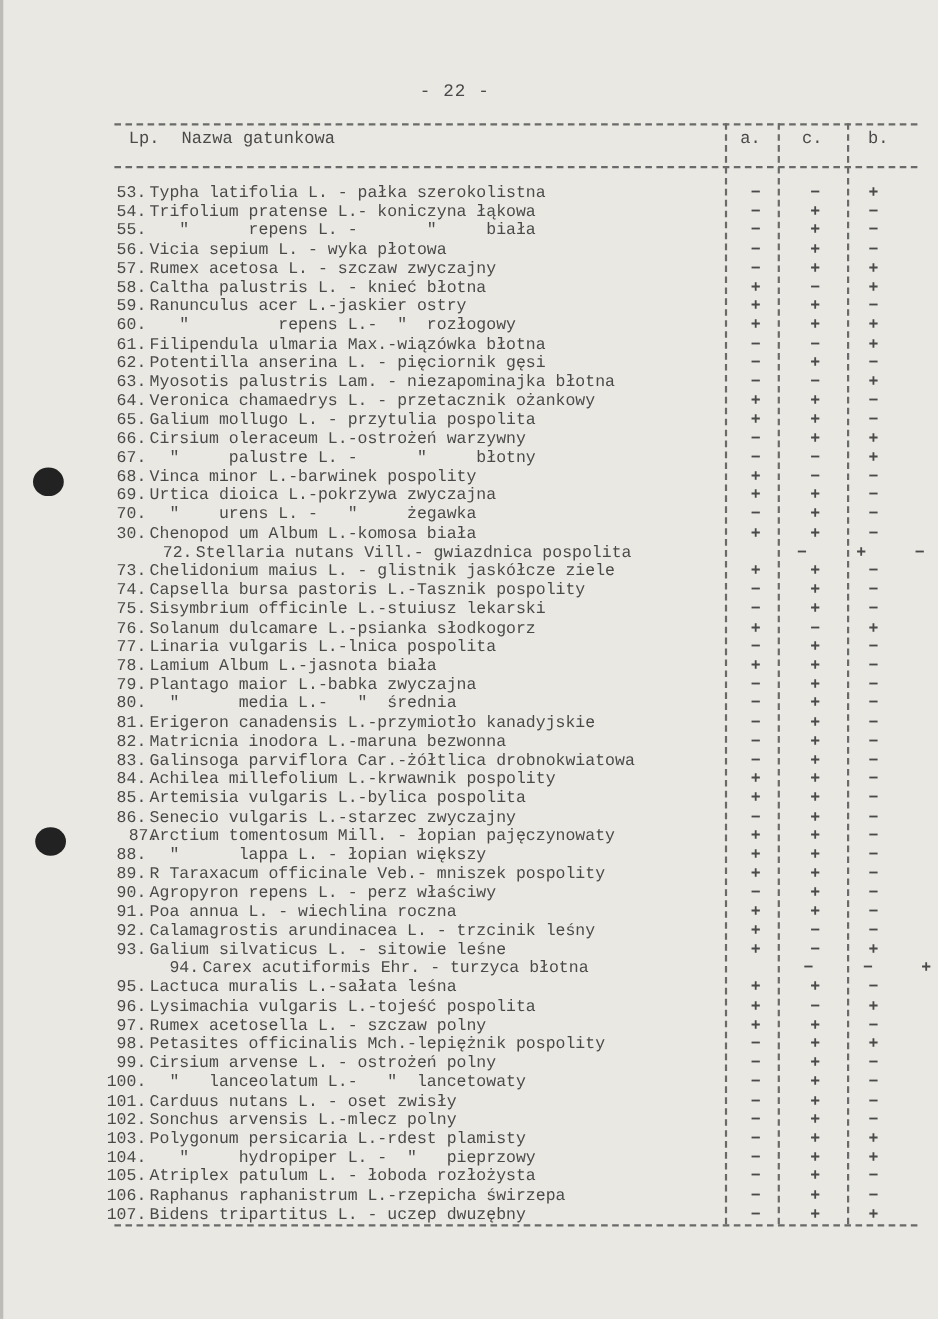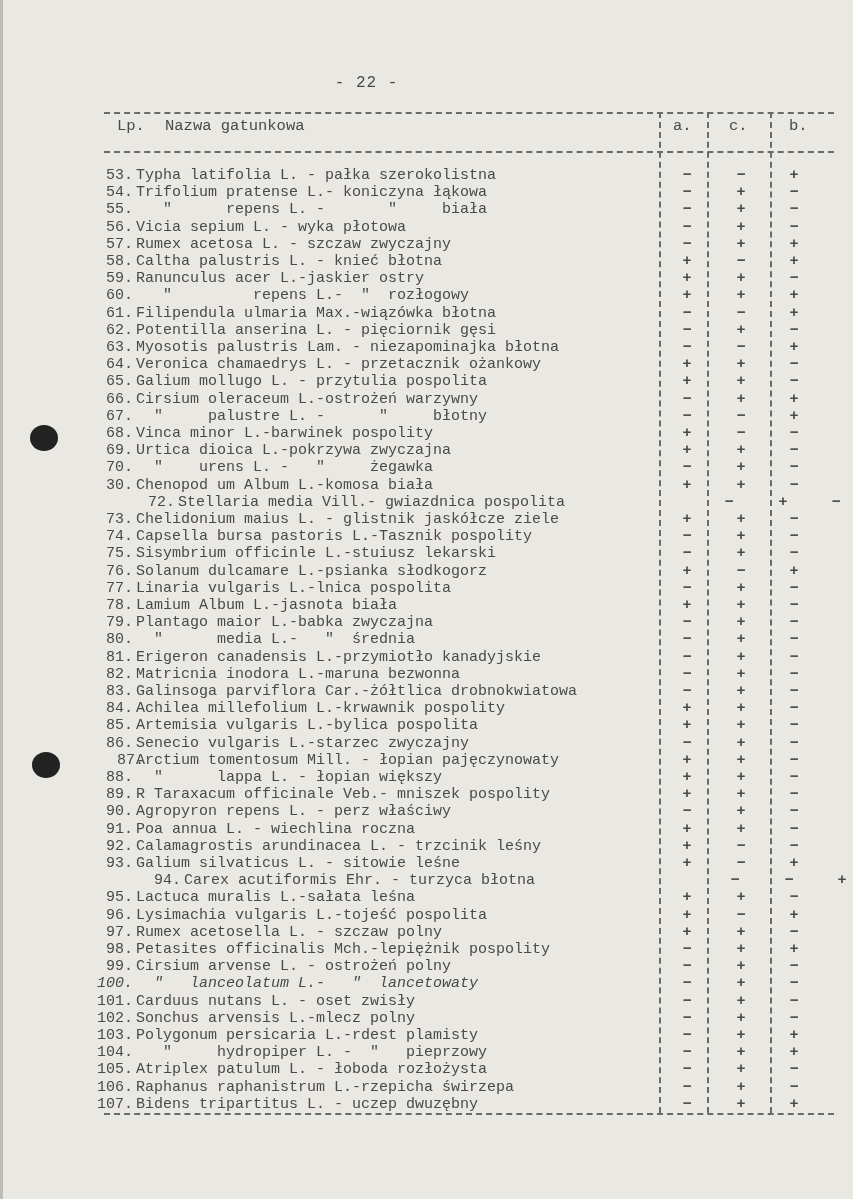--- a/index.html
+++ b/index.html
@@ -4,21 +4,21 @@
 <style>
   html, body { margin:0; padding:0; }
   body {
     width:853px; height:1199px; position:relative; overflow:hidden;
     background:#e9e8e3;
     font-family:"Liberation Mono","DejaVu Sans Mono",monospace;
     color:#4a4a4a;
   }
   .page-edge { position:absolute; left:0; top:0; width:3px; height:1199px; background:#bdbcb6; }
   .hole { position:absolute; width:28px; height:26px; border-radius:50%; background:#222; }
-  .page-num { position:absolute; left:0; width:733px; top:74px; text-align:center; font-size:16px; letter-spacing:1px; }
+  .page-num { position:absolute; left:0; width:733px; top:74px; text-align:center; font-size:16px; letter-spacing:1px;padding-left:47px; }
   .rule { position:absolute; left:104px; width:730px; height:0; border-top:2px dashed #6a6a6a; }
   .vline { position:absolute; width:0; border-left:2px dashed #6a6a6a; }
   .hdr { position:absolute; top:117px; font-size:15.5px; }
   .row { position:absolute; left:0; width:853px; height:17px; font-size:15px; line-height:17px; }
   .row .num { position:absolute; right:720px; text-align:right; white-space:pre; }
   .row .name { position:absolute; left:136px; white-space:pre; }
   .row .cell { position:absolute; width:30px; text-align:center; font-weight:bold; font-size:15px; }
   .ca { left:672px; }
   .cc { left:726px; }
   .cb { left:779px; }
@@ -175,21 +175,21 @@
     </div>
     <div class="row" style="top: 476.6px;">
       <span class="num">30.</span>
       <span class="name">Chenopod um Album L.-komosa biała</span>
       <span class="cell ca">+</span>
       <span class="cell cc">+</span>
       <span class="cell cb">−</span>
     </div>
     <div class="row" style="top: 493.8px; margin-left: 42px;">
       <span class="num">72.</span>
-      <span class="name">Stellaria media Vill.- gwiazdnica pospolita</span>
+      <span class="name">Stellaria nutans Vill.- gwiazdnica pospolita</span>
       <span class="cell ca">−</span>
       <span class="cell cc">+</span>
       <span class="cell cb">−</span>
     </div>
     <div class="row" style="top: 511px;">
       <span class="num">73.</span>
       <span class="name">Chelidonium maius L. - glistnik jaskółcze ziele</span>
       <span class="cell ca">+</span>
       <span class="cell cc">+</span>
       <span class="cell cb">−</span>
@@ -369,21 +369,21 @@
       <span class="cell cc">+</span>
       <span class="cell cb">+</span>
     </div>
     <div class="row" style="top: 958.2px;">
       <span class="num">99.</span>
       <span class="name">Cirsium arvense L. - ostrożeń polny</span>
       <span class="cell ca">−</span>
       <span class="cell cc">+</span>
       <span class="cell cb">−</span>
     </div>
-    <div class="row" style="top: 975.4px; font-style: italic;">
+    <div class="row" style="top: 975.4px;">
       <span class="num">100.</span>
       <span class="name">  "   lanceolatum L.-   "  lancetowaty</span>
       <span class="cell ca">−</span>
       <span class="cell cc">+</span>
       <span class="cell cb">−</span>
     </div>
     <div class="row" style="top: 992.6px;">
       <span class="num">101.</span>
       <span class="name">Carduus nutans L. - oset zwisły</span>
       <span class="cell ca">−</span>

